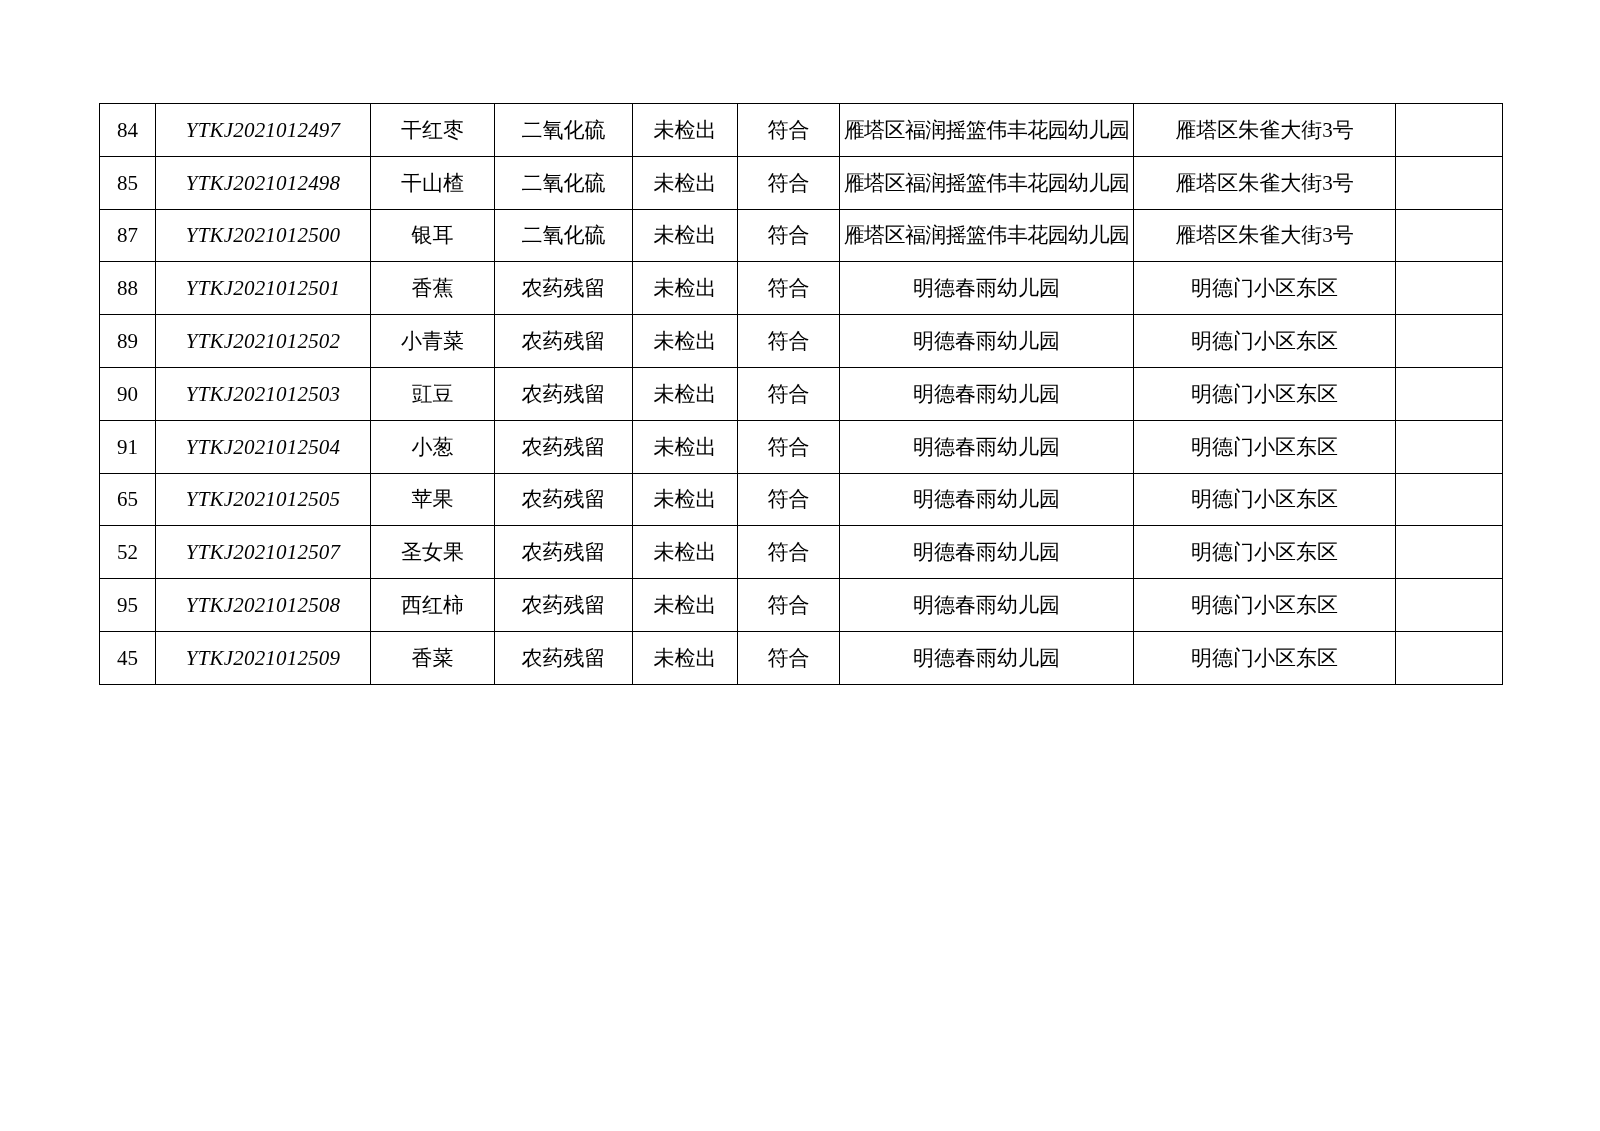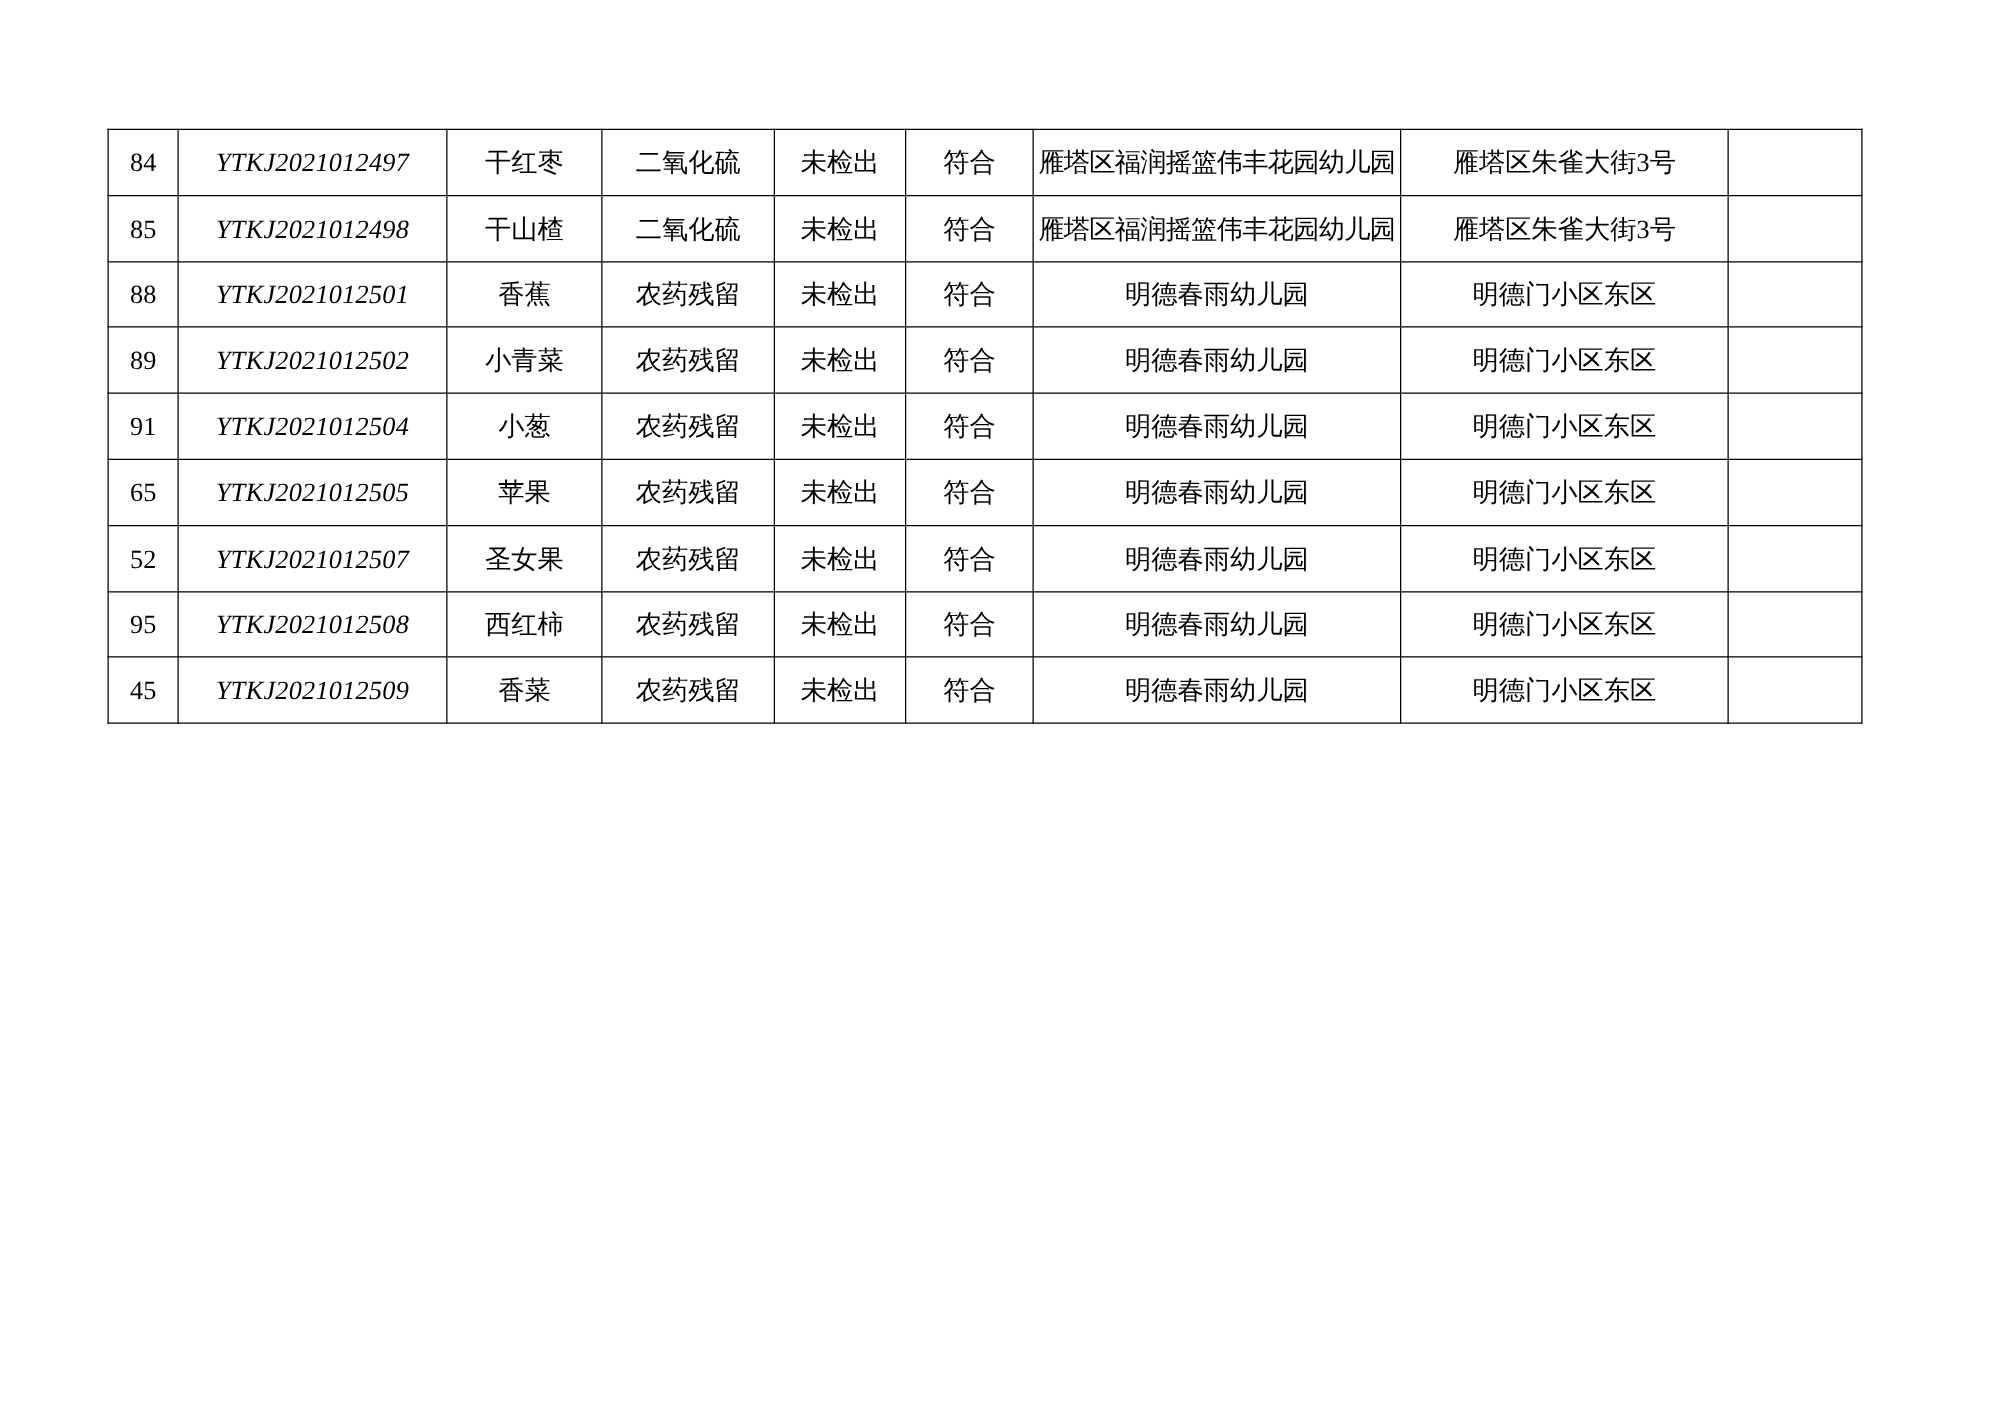--- a/index.html
+++ b/index.html
@@ -15,21 +15,21 @@
     overflow: hidden;
   }
   .page {
     position: relative;
     width: 1600px;
     height: 1131px;
     background: #ffffff;
   }
   .table-wrap {
     position: absolute;
-    left: 86px;
+    left: 99px;
     top: 103px;
     width: 1403px;
   }
   table.report {
     border-collapse: collapse;
     table-layout: fixed;
     width: 1403px;
   }
   table.report td {
     border: 1.3px solid #000000;
@@ -111,34 +111,56 @@
             <td class="cell-code">YTKJ2021012498</td>
             <td class="cell-sample">干山楂</td>
             <td class="cell-item">二氧化硫</td>
             <td class="cell-result">未检出</td>
             <td class="cell-conclusion">符合</td>
             <td class="cell-unit tight">雁塔区福润摇篮伟丰花园幼儿园</td>
             <td class="cell-address">雁塔区朱雀大街3号</td>
             <td class="cell-remark"></td>
           </tr>
           <tr>
+            <td class="cell-no">87</td>
+            <td class="cell-code">YTKJ2021012500</td>
+            <td class="cell-sample">银耳</td>
+            <td class="cell-item">二氧化硫</td>
+            <td class="cell-result">未检出</td>
+            <td class="cell-conclusion">符合</td>
+            <td class="cell-unit tight">雁塔区福润摇篮伟丰花园幼儿园</td>
+            <td class="cell-address">雁塔区朱雀大街3号</td>
+            <td class="cell-remark"></td>
+          </tr>
+          <tr>
             <td class="cell-no">88</td>
             <td class="cell-code">YTKJ2021012501</td>
             <td class="cell-sample">香蕉</td>
             <td class="cell-item">农药残留</td>
             <td class="cell-result">未检出</td>
             <td class="cell-conclusion">符合</td>
             <td class="cell-unit">明德春雨幼儿园</td>
             <td class="cell-address">明德门小区东区</td>
             <td class="cell-remark"></td>
           </tr>
           <tr>
             <td class="cell-no">89</td>
             <td class="cell-code">YTKJ2021012502</td>
             <td class="cell-sample">小青菜</td>
+            <td class="cell-item">农药残留</td>
+            <td class="cell-result">未检出</td>
+            <td class="cell-conclusion">符合</td>
+            <td class="cell-unit">明德春雨幼儿园</td>
+            <td class="cell-address">明德门小区东区</td>
+            <td class="cell-remark"></td>
+          </tr>
+          <tr>
+            <td class="cell-no">90</td>
+            <td class="cell-code">YTKJ2021012503</td>
+            <td class="cell-sample">豇豆</td>
             <td class="cell-item">农药残留</td>
             <td class="cell-result">未检出</td>
             <td class="cell-conclusion">符合</td>
             <td class="cell-unit">明德春雨幼儿园</td>
             <td class="cell-address">明德门小区东区</td>
             <td class="cell-remark"></td>
           </tr>
           <tr>
             <td class="cell-no">91</td>
             <td class="cell-code">YTKJ2021012504</td>

